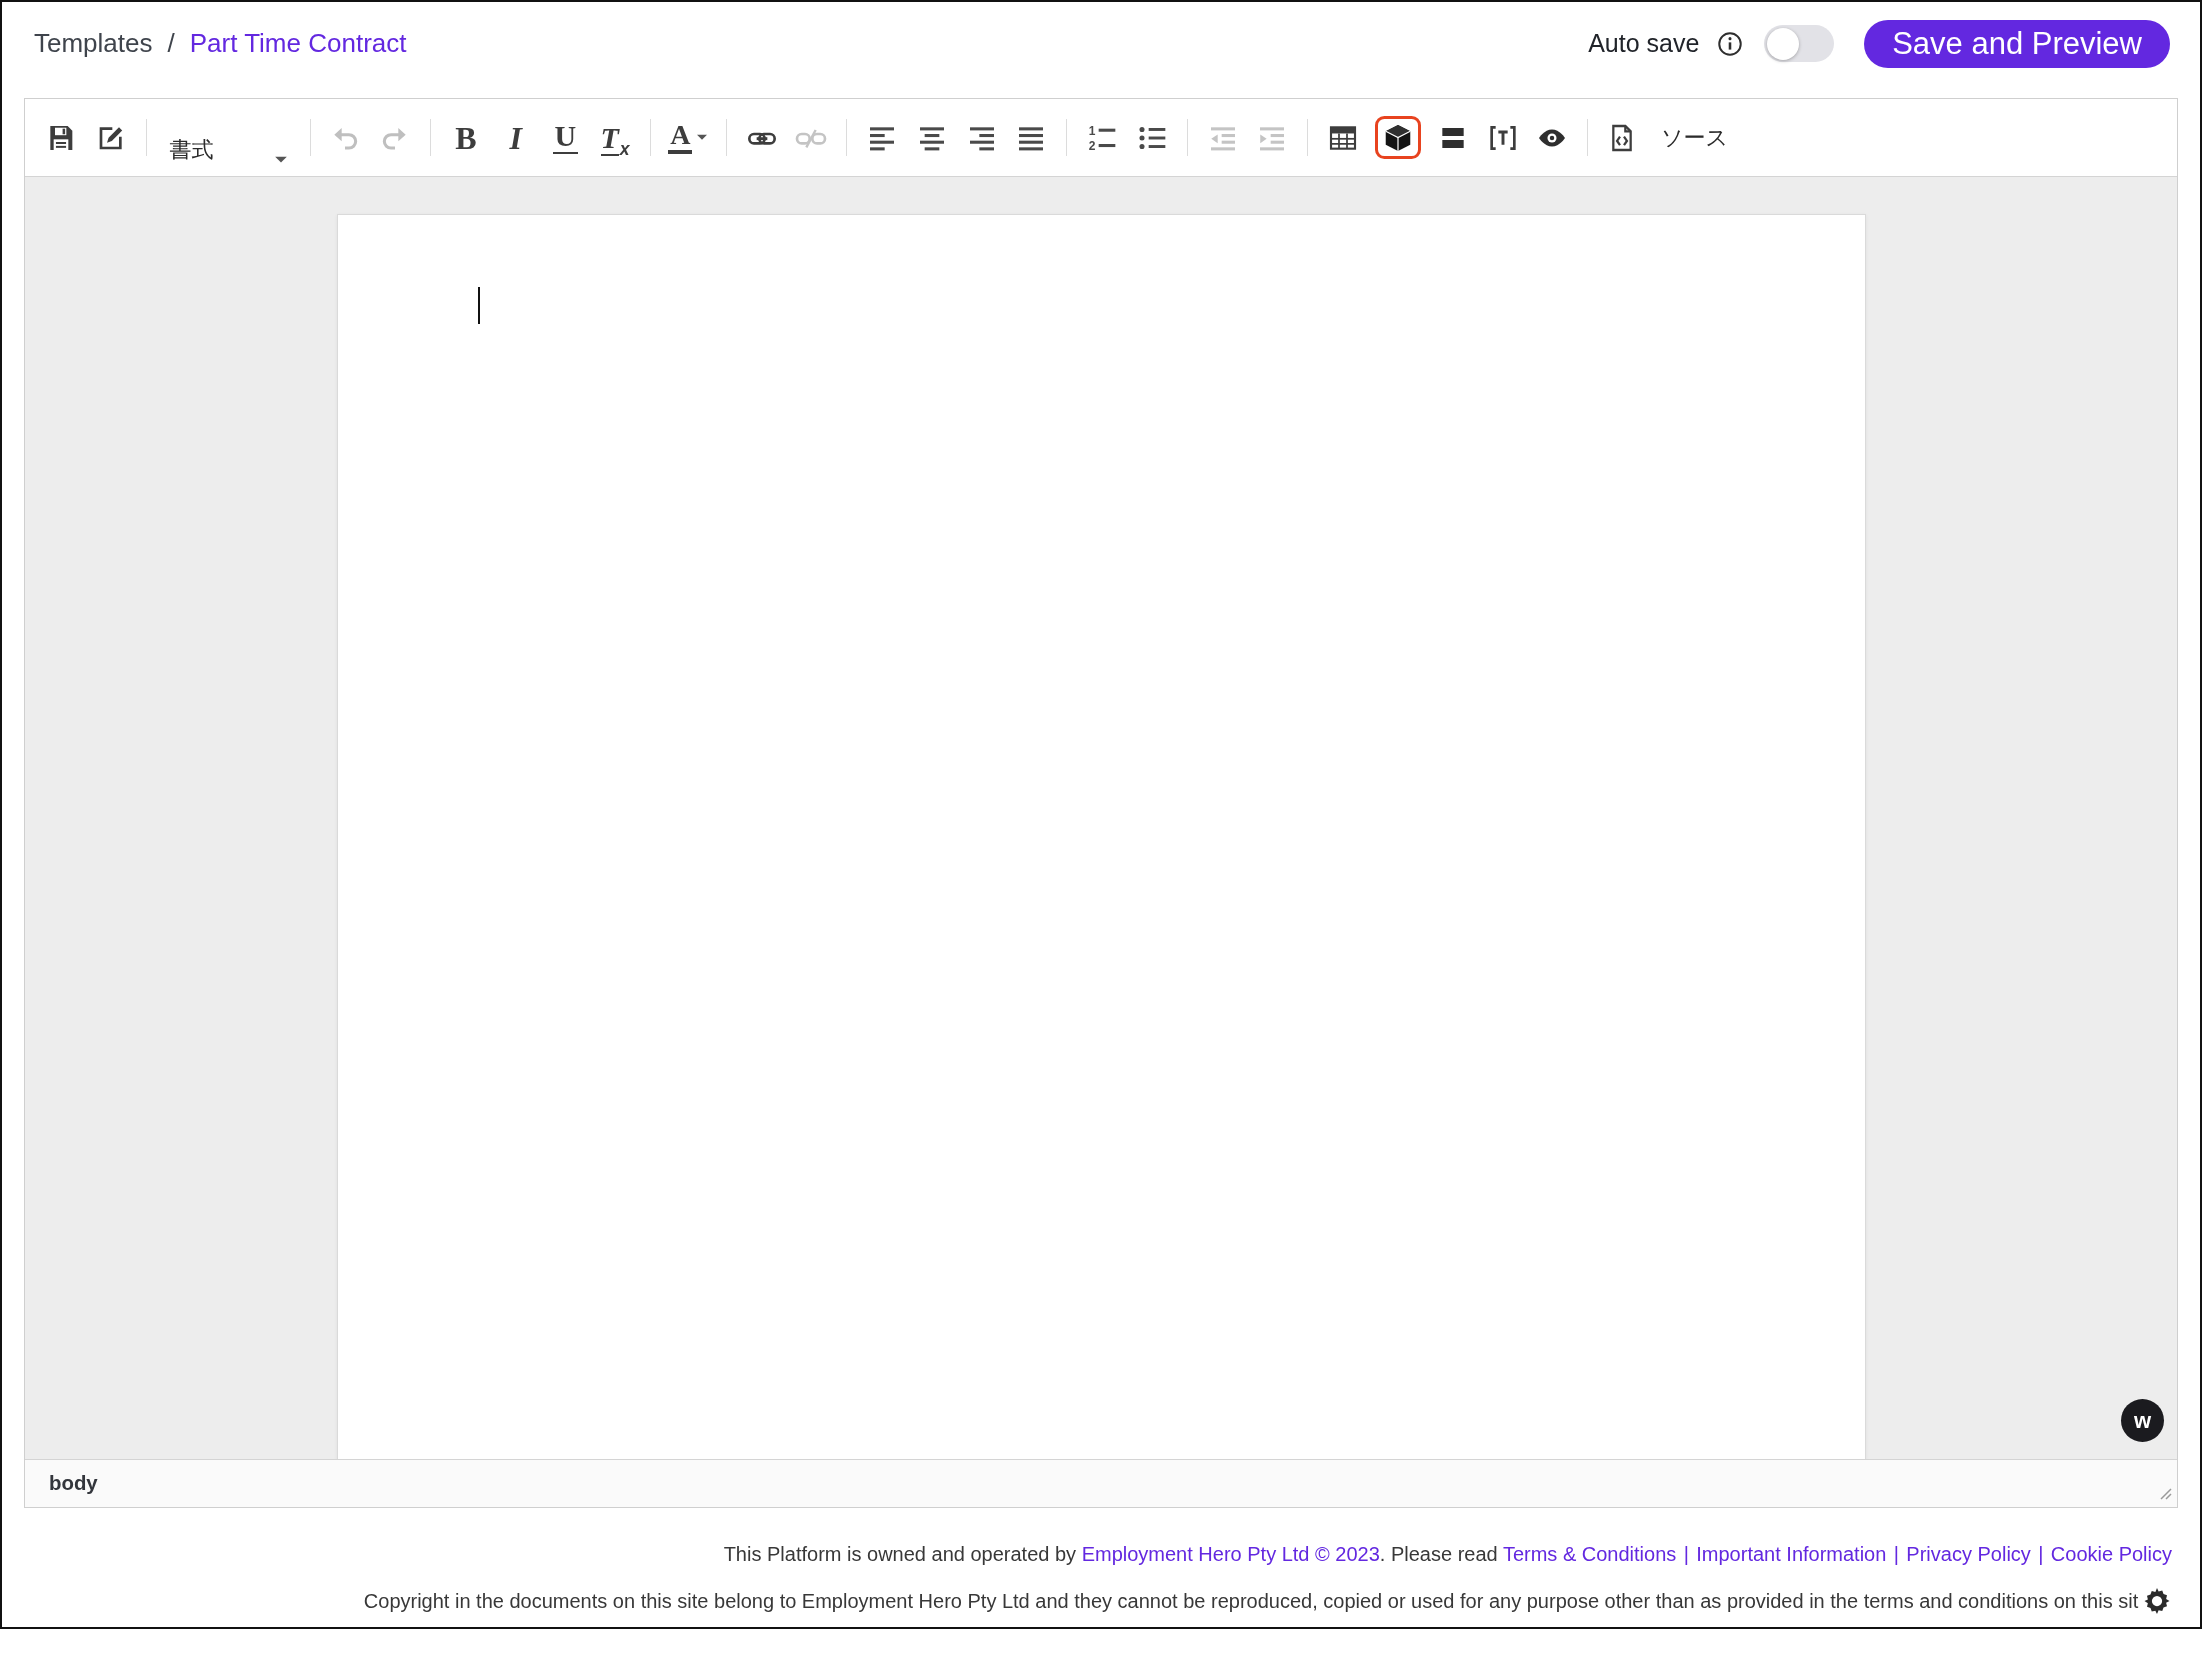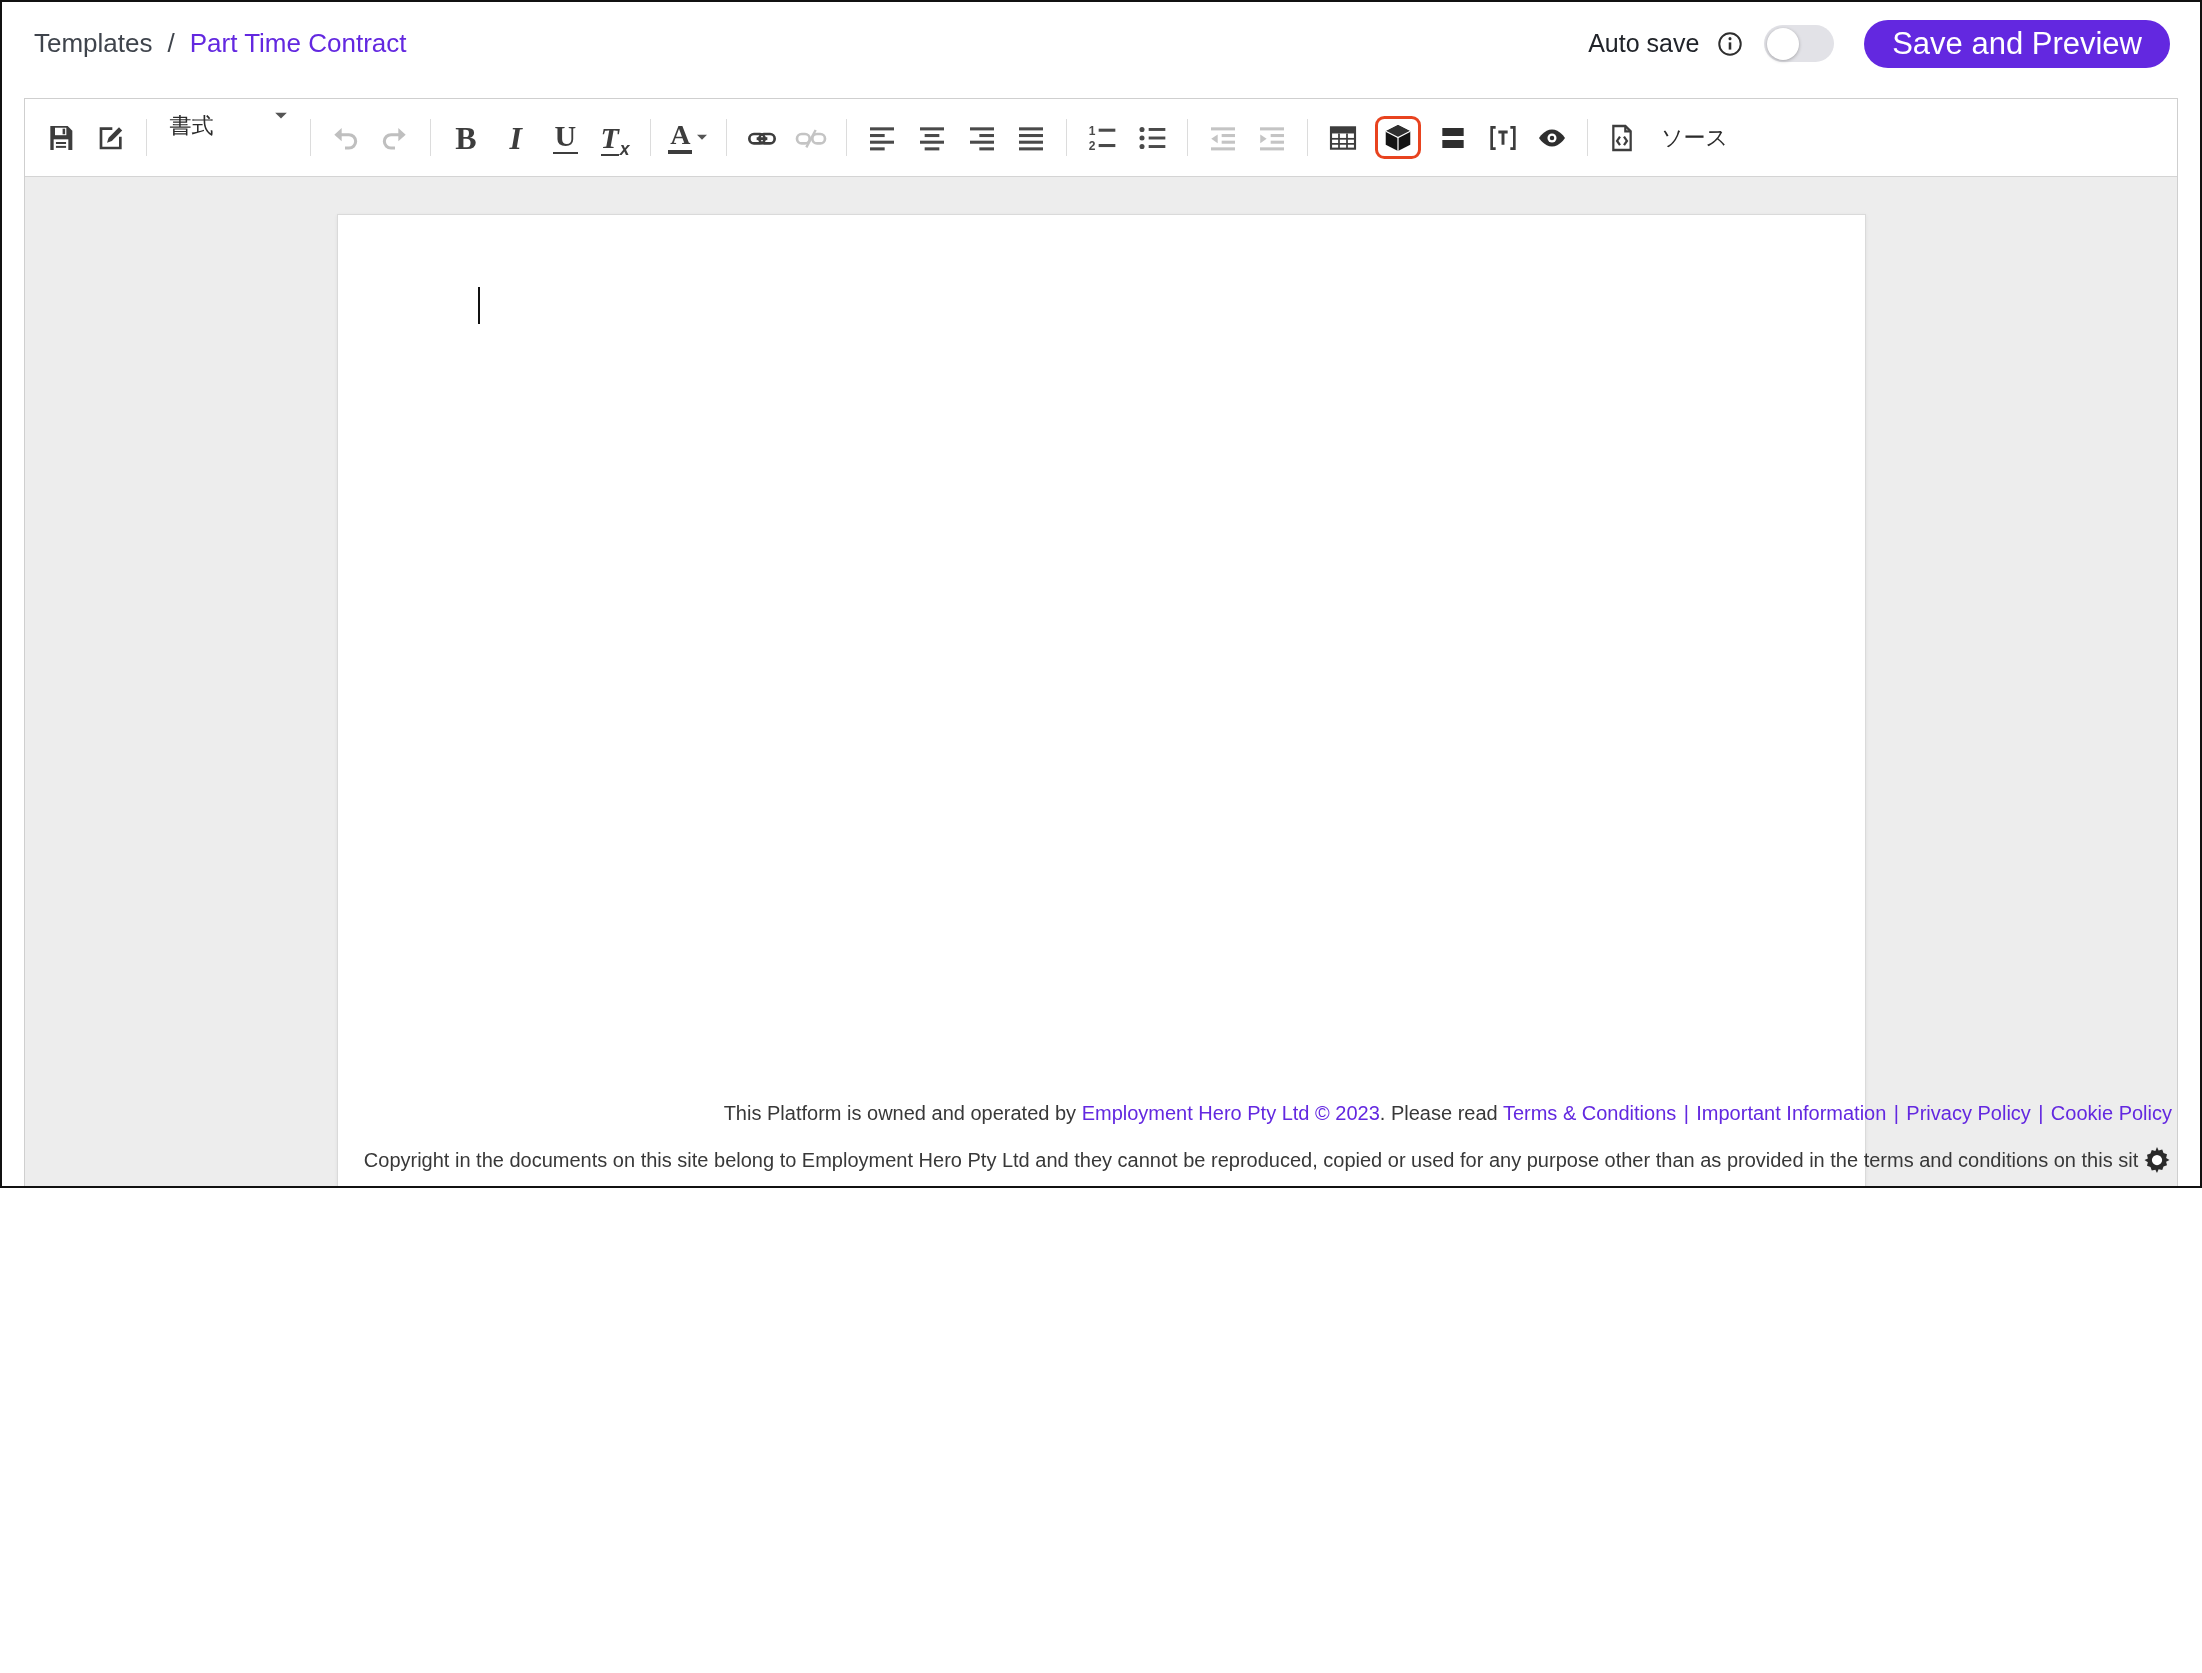--- a/index.html
+++ b/index.html
@@ -1,20 +1,20 @@
 <!DOCTYPE html>
 <html style="font-size:15px"><head>
 <meta charset="utf-8">
 <style>
   * { box-sizing: border-box; margin: 0; padding: 0; }
   html,body { background:#fff; }
   body { font-family: "Liberation Sans", sans-serif; }
   .screen {
     position: relative;
-    width: 2202px; height: 1188px;
+    width: 2202px; height: 1629px;
     border: 2.8px solid #111;
     background: #fff;
     overflow: hidden;
   }
 
   
   .topbar {
     height: 96px;
     display: flex; align-items: center; justify-content: space-between;
     padding: 0 30px 13px 32px;
@@ -73,21 +73,21 @@
   .g-italic { font-size: 32px; font-style: italic; font-weight: 600; }
   .g-underline { font-size: 30px; font-weight: 600; border-bottom: 2.8px solid #3d3d3d; padding: 0 1.9px 0.9px; }
   .g-rf { font-size: 30px; font-weight: 600; font-style: italic; border-bottom: 2.8px solid #3d3d3d; }
   .g-rfx { font-size: 17.6px; font-weight: 700; font-style: italic; color: #3d3d3d; margin-left: 0.9px; position: relative; top: 7.4px; }
   .g-color { font-size: 28px; font-weight: 700; display: inline-block; }
   .color-stack { display: inline-flex; flex-direction: column; align-items: center; }
   .color-bar { width: 24px; height: 3.7px; background: #3d3d3d; margin-top: 0.9px; }
 
   .format-dd {
     min-width: 139px; height: 54px;
-    display: inline-flex; align-items: flex-start; justify-content: space-between;
+    display: inline-flex; align-items: flex-end; justify-content: space-between;
     padding: 0 9.3px 0 11px; cursor: pointer; background: transparent; border: none;
     font-family: Liberation Mono, monospace;
   }
   .format-dd .fmt-label { font-size: 22px; color: #2b2b2b; }
 
   .ring {
     border: 3.7px solid #e8431f; border-radius: 9.3px;
     padding: 2.8px 3.7px; display: inline-flex; align-items: center; justify-content: center;
   }
   .src-btn { gap: 23px; }

